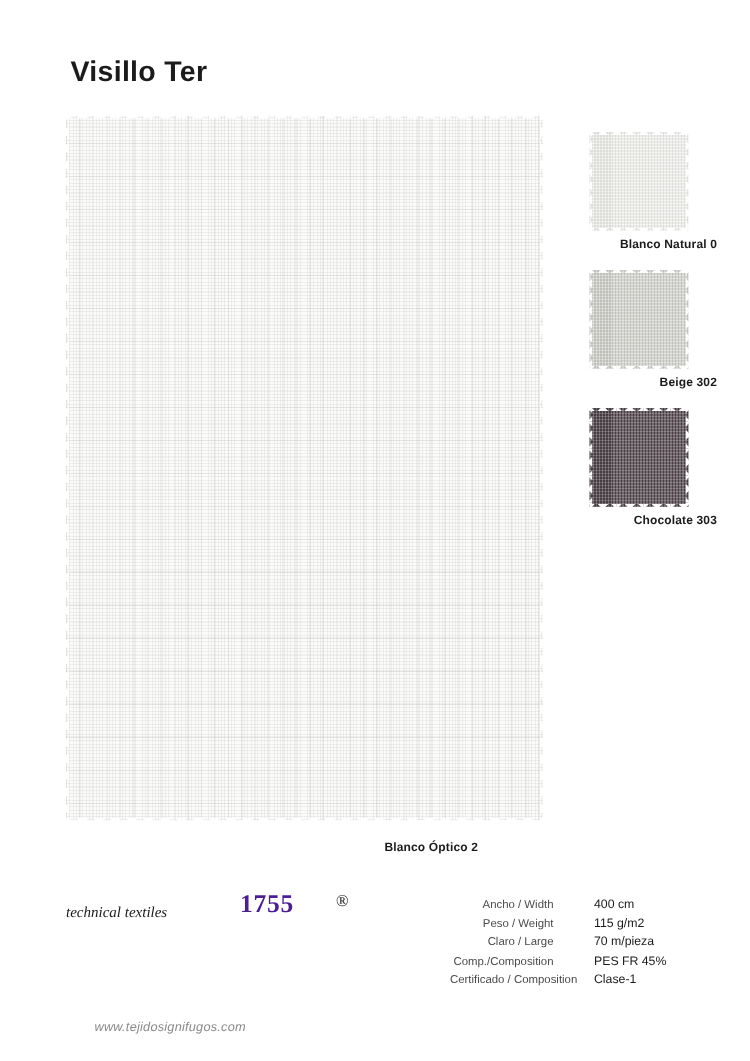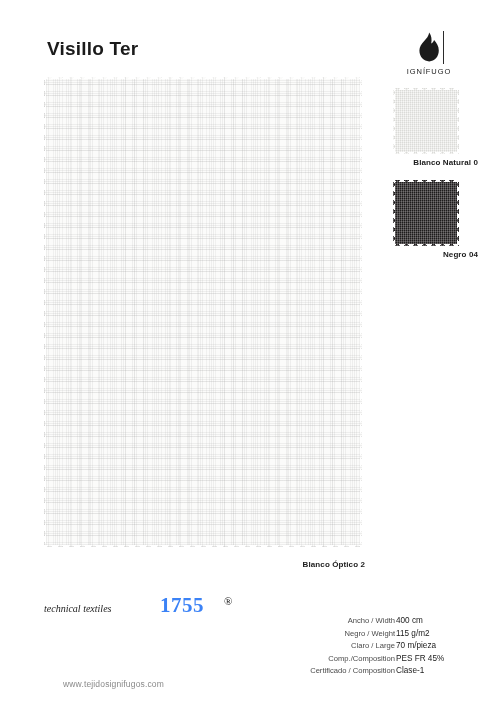--- a/index.html
+++ b/index.html
@@ -131,21 +131,21 @@
     background-image:
       linear-gradient(45deg, #ffffff 25%, transparent 25%),
       linear-gradient(135deg, #ffffff 25%, transparent 25%);
   }
 
   .main-swatch-label {
     position: absolute;
     left: 210px;
     top: 560px;
     width: 155px;
-    text-align: right;
+    text-align: center;
     font-size: 8px;
     font-weight: bold;
     color: #1b1b1b;
     letter-spacing: 0.1px;
   }
 
   
   .swatch-col {
     position: absolute;
     left: 374px;
@@ -243,93 +243,77 @@
     font-family: "Liberation Serif", serif;
     font-style: italic;
     font-size: 10px;
     color: #1b1b1b;
   }
   .brand-year {
     position: absolute;
     left: 118px;
     top: -2px;
     font-family: "Liberation Serif", serif;
-    font-size: 21px;
+    font-size: 17px;
     font-weight: bold;
     letter-spacing: 0.5px;
-    color: #3b82f6;
+    color: #4c1d95;
   }
   .brand-reg {
     position: absolute;
     left: 182px;
     top: 0px;
     font-family: "Liberation Serif", serif;
     font-size: 11px;
     color: #111;
   }
 
   .website {
     position: absolute;
     left: 63px;
     top: 679px;
     font-size: 8.5px;
     color: #8a8a8a;
     letter-spacing: 0.15px;
+    font-style: italic;
   }
 
   
   .spec-table {
     position: absolute;
     left: 300px;
     top: 598px;
     width: 180px;
   }
   .spec-row {
     display: flex;
     align-items: baseline;
     height: 12.6px;
   }
   .spec-label {
     width: 96px;
     text-align: right;
     font-size: 7.6px;
     color: #4a4a4a;
-    padding-right: 1px;
+    padding-right: 27px;
     white-space: nowrap;
-    margin-top: 18px;
   }
   .spec-value {
     font-size: 8.2px;
     color: #1b1b1b;
     white-space: nowrap;
   }
 </style>
 </head>
 <body>
 
 <div class="page">
 
   <div class="product-title">Visillo Ter</div>
 
-  <div class="ignifugo-block">
-    <div class="flame-row">
-      <svg class="flame-icon" width="22" height="30" viewBox="0 0 22 30">
-        <path d="M11.2 0.5 C10.6 4.2 8.6 6.4 6.2 8.9 C3.4 11.8 1.4 14.6 1.4 18.6
-                 C1.4 24.8 5.8 29.4 11.2 29.4 C16.6 29.4 20.8 24.8 20.8 18.6
-                 C20.8 14.0 18.6 11.1 16.1 8.1 C15.4 9.9 14.4 11.0 13.2 11.6
-                 C14.0 8.0 13.6 3.6 11.2 0.5 Z
-                 M10.4 13.4 C11.1 16.0 10.3 18.3 8.8 20.2 C7.7 21.6 7.1 22.8 7.1 24.2
-                 C7.1 26.4 8.9 28.0 11.1 28.0 C13.3 28.0 15.1 26.4 15.1 24.2
-                 C15.1 21.6 13.2 20.0 12.3 17.6 C11.6 19.0 10.9 19.6 9.9 19.9
-                 C10.6 18.0 10.9 15.6 10.4 13.4 Z" fill="#1b1b1b"></path>
-      </svg>
-      <span class="flame-divider"></span>
-    </div>
-    <div class="ignifugo-label">IGNÍFUGO</div>
-  </div>
 
   <div class="main-swatch-wrap">
     <div class="fabric"></div>
     <span class="pink-edge pink-top"></span>
     <span class="pink-edge pink-bottom"></span>
     <span class="pink-edge pink-left"></span>
     <span class="pink-edge pink-right"></span>
   </div>
 
   <div class="main-swatch-label">Blanco Óptico 2</div>
@@ -340,53 +324,63 @@
       <div class="swatch-chip-wrap">
         <div class="swatch-chip" style="background-color:#f3f3f0"></div>
         <span class="chip-pink chip-top"></span>
         <span class="chip-pink chip-bottom"></span>
         <span class="chip-pink chip-left"></span>
         <span class="chip-pink chip-right"></span>
       </div>
       <div class="swatch-label">Blanco Natural 0</div>
     </div>
 
-
-
-
     <div class="swatch-item">
       <div class="swatch-chip-wrap">
-        <div class="swatch-chip" style="background-color:#221f20"></div>
+        <div class="swatch-chip" style="background-color:#d4d5cf"></div>
         <span class="chip-pink chip-top"></span>
         <span class="chip-pink chip-bottom"></span>
         <span class="chip-pink chip-left"></span>
         <span class="chip-pink chip-right"></span>
       </div>
-      <div class="swatch-label">Negro 04</div>
-    </div>
+      <div class="swatch-label">Beige 302</div>
+    </div>
+
+
+    <div class="swatch-item">
+      <div class="swatch-chip-wrap">
+        <div class="swatch-chip" style="background-color:#4e4248"></div>
+        <span class="chip-pink chip-top"></span>
+        <span class="chip-pink chip-bottom"></span>
+        <span class="chip-pink chip-left"></span>
+        <span class="chip-pink chip-right"></span>
+      </div>
+      <div class="swatch-label">Chocolate 303</div>
+    </div>
+
 
   </div>
 
   <div class="brand-block">
     <div class="brand-sub-row">
       <span class="brand-tagline">technical textiles</span>
       <span class="brand-year">1755</span>
       <span class="brand-reg">®</span>
     </div>
   </div>
 
   <div class="website">www.tejidosignifugos.com</div>
 
   <div class="spec-table">
     <div class="spec-row">
       <span class="spec-label">Ancho / Width</span>
       <span class="spec-value">400 cm</span>
     </div>
     <div class="spec-row">
-      <span class="spec-label">Negro / Weight</span>
+      <span class="spec-label">Peso / Weight</span>
       <span class="spec-value">115 g/m2</span>
     </div>
     <div class="spec-row">
       <span class="spec-label">Claro / Large</span>
       <span class="spec-value">70 m/pieza</span>
     </div>
     <div class="spec-row">
       <span class="spec-label">Comp./Composition</span>
       <span class="spec-value">PES FR 45%</span>
     </div>

